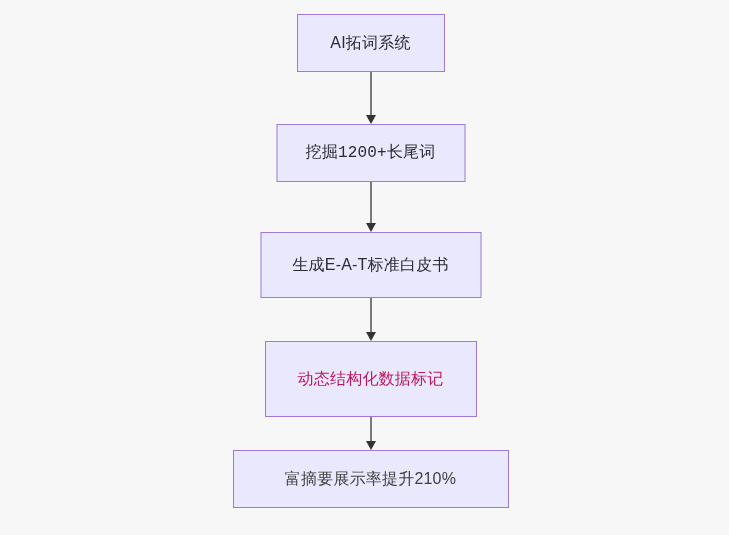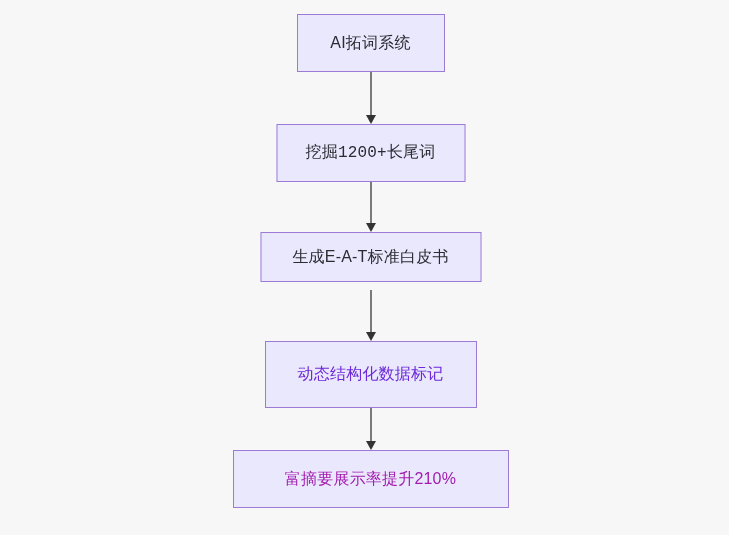--- a/index.html
+++ b/index.html
@@ -82,25 +82,25 @@
   </div>
 
   <div class="node" id="node-n1" style="left: 370.5px; top: 14px; width: 148px; height: 58px; background: rgb(234, 232, 253); border-color: rgb(157, 122, 214); color: rgb(43, 43, 51);">
     <span class="node-label">AI拓词系统</span>
   </div>
 
   <div class="node" id="node-n2" style="left: 370.5px; top: 124px; width: 189px; height: 58px; background: rgb(234, 232, 253); border-color: rgb(157, 122, 214); color: rgb(43, 43, 51); font-family: Liberation Mono, monospace;">
     <span class="node-label">挖掘1200+长尾词</span>
   </div>
 
-  <div class="node" id="node-n3" style="left: 370.5px; top: 232px; width: 221px; height: 50px; background: rgb(234, 232, 253); border-color: rgb(157, 122, 214); color: rgb(43, 43, 51);">
+  <div class="node" id="node-n3" style="left: 370.5px; top: 232px; width: 221px; height: 66px; background: rgb(234, 232, 253); border-color: rgb(157, 122, 214); color: rgb(43, 43, 51);">
     <span class="node-label">生成E-A-T标准白皮书</span>
   </div>
 
-  <div class="node" id="node-n4" style="left: 370.5px; top: 341px; width: 212px; height: 67px; background: rgb(234, 232, 253); border-color: rgb(157, 122, 214); color: #6d28d9;">
+  <div class="node" id="node-n4" style="left: 370.5px; top: 341px; width: 212px; height: 76px; background: rgb(234, 232, 253); border-color: rgb(157, 122, 214); color: #be185d;">
     <span class="node-label">动态结构化数据标记</span>
   </div>
 
-  <div class="node" id="node-n5" style="left: 370.5px; top: 450px; width: 276px; height: 58px; background: rgb(234, 232, 253); border-color: rgb(157, 122, 214); color: #a21caf; text-align: right;">
+  <div class="node" id="node-n5" style="left: 370.5px; top: 450px; width: 276px; height: 58px; background: rgb(234, 232, 253); border-color: rgb(157, 122, 214); color: #404040; text-align: right;">
     <span class="node-label">富摘要展示率提升210%</span>
   </div>
 
 </div>
 
 </body></html>

